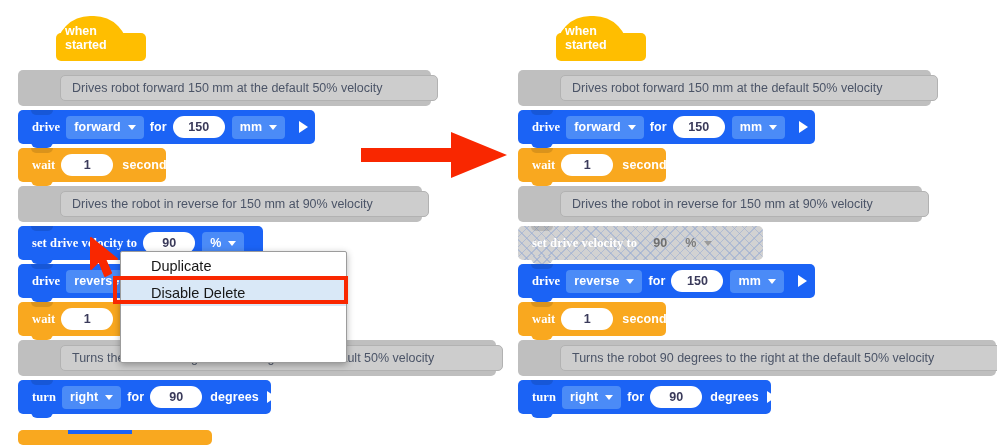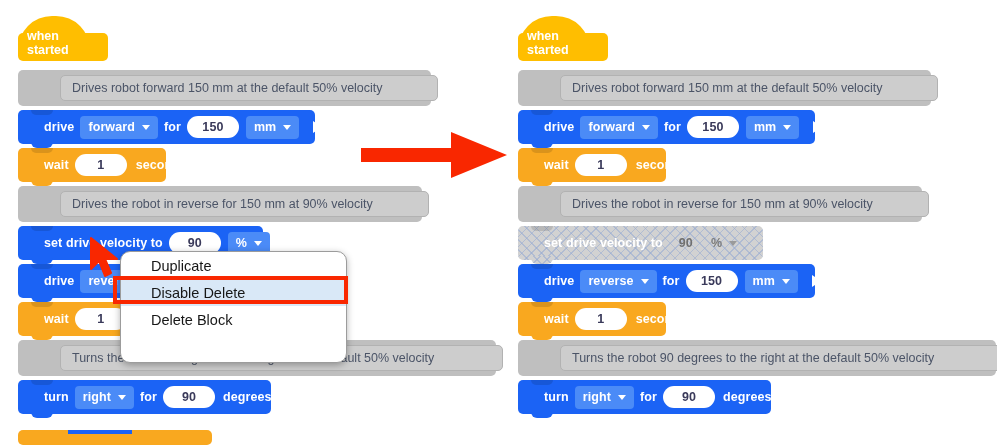--- a/index.html
+++ b/index.html
@@ -46,21 +46,21 @@
     left: 13px; top: 0px;
     width: 22px; height: 5px;
     border-radius: 0 0 6px 6px;
     background: rgba(0,0,0,.12);
   }
 
   .blue   { background: #1b63f5; }
   .orange { background: #f9a81f; }
 
   .lbl { padding: 0 6px; }
-  .lbl.first { padding-left: 26px; }
+  .lbl.first { padding-left: 14px; font-family: Liberation Serif, serif; }
 
   
   .dd {
     background: #4b8bf7;
     border-radius: 4px;
     height: 23px;
     display: flex;
     align-items: center;
     gap: 7px;
     padding: 0 8px;
@@ -93,22 +93,22 @@
     border-bottom: 6px solid transparent;
     border-left: 9px solid #ffffff;
     margin-left: 4px;
   }
 
   
   .hat {
     position: absolute;
     background: #ffbe00;
     border-radius: 5px;
-    display: flex; align-items: center;
-    color: #fff; font-weight: bold; font-size: 12.5px;
+    display: flex; align-items: flex-end;
+    color: #fff; font-weight: bold; font-size: 12.5px; margin-left: 38px;
   }
   .hat .dome {
     position: absolute;
     left: 0; top: -17px;
     width: 72px; height: 34px;
     background: #ffbe00;
     border-radius: 38px 38px 0 0;
   }
   .hat .hatlabel { position: relative; padding: 0 10px 9px 9px; }
 
@@ -163,21 +163,21 @@
   
   #bigarrow { position: absolute; left: 361px; top: 131px; width: 146px; height: 48px; }
 
   
   #ctxmenu {
     position: absolute;
     left: 120px; top: 251px;
     width: 225px; height: 110px;
     background: #ffffff;
     border: 1px solid #9c9c9c;
-    border-radius: 10px;
+    border-radius: 2px;
     box-shadow: 0 2px 7px rgba(0,0,0,.30);
     font-family: "Liberation Sans", sans-serif;
     z-index: 40;
   }
   .mi {
     height: 27px;
     display: flex; align-items: center;
     padding-left: 30px;
     font-size: 14.5px;
     color: #171717;
@@ -418,23 +418,20 @@
     </div>
   </div>
 
   <div id="ctxmenu">
     <div class="mi">
       <span>Duplicate</span>
     </div>
     <div class="mi sel">
       <span>Disable Delete</span>
     </div>
-    <div class="mi">
-      <span>Delete Block</span>
-    </div>
   </div>
 
   <div id="redhilite"></div>
 
   <svg id="cursor" viewBox="0 0 36 42">
     <polygon points="3,2 3,33 11,25 17,40 23,37 17,23 29,23" fill="#f92700" stroke="#f92700" stroke-width="2" stroke-linejoin="round"></polygon>
   </svg>
 
   <svg id="bigarrow" viewBox="0 0 146 48">
     <polygon points="0,17 90,17 90,1 146,24 90,47 90,31 0,31" fill="#f92700"></polygon>

